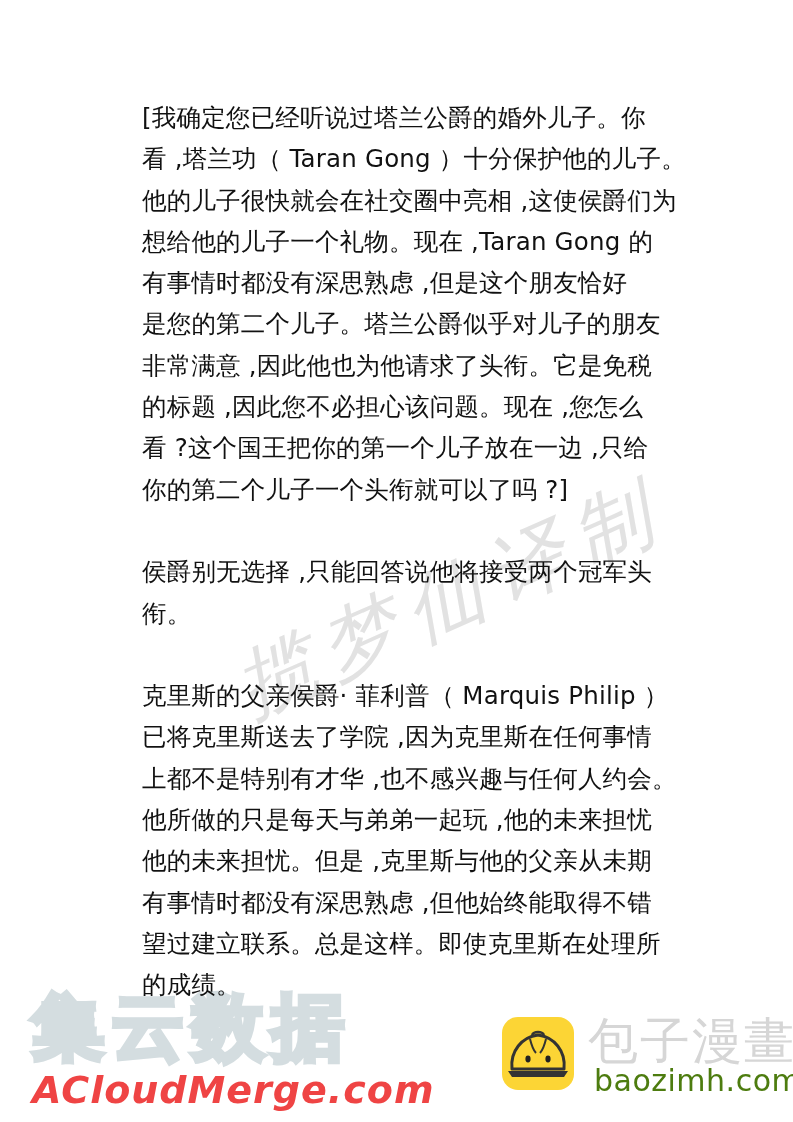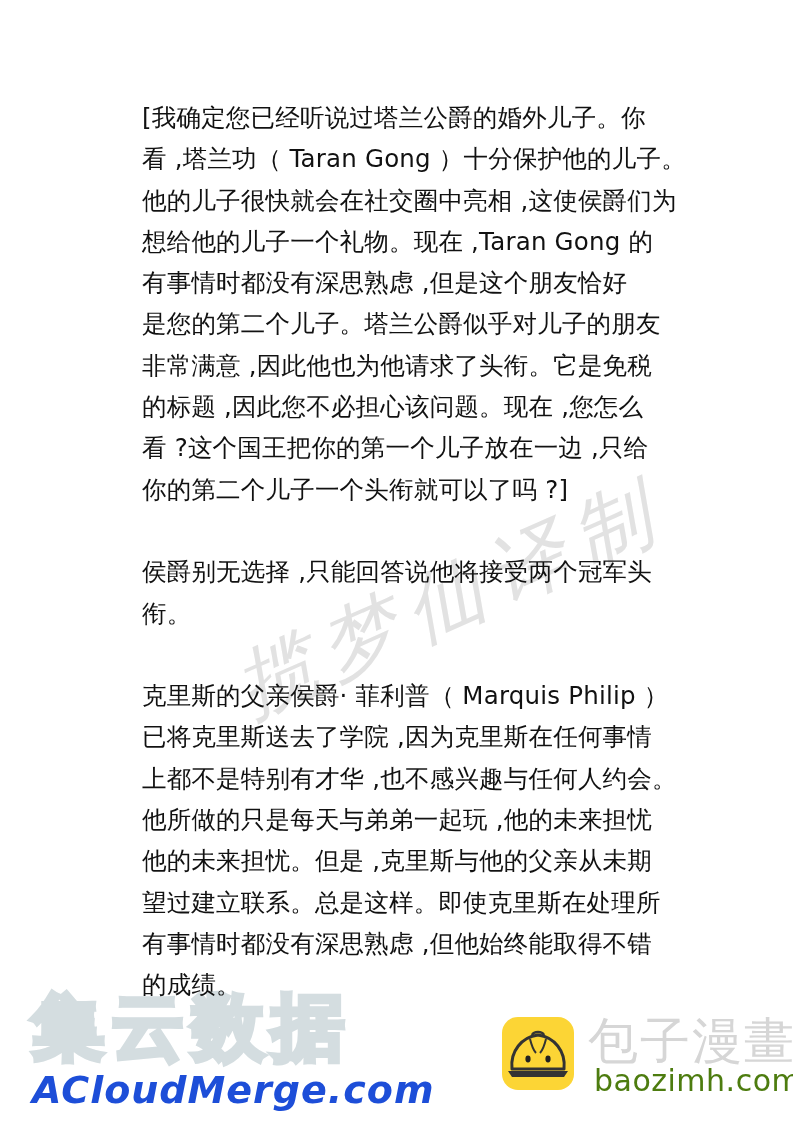--- a/index.html
+++ b/index.html
@@ -83,21 +83,21 @@
       white-space: nowrap;
       line-height: 92px;
     }
     .wm-acloud .en {
       position: absolute;
       left: 8px;
       top: 93px;
       font-size: 38px;
       font-weight: bold;
       font-style: italic;
-      color: #1d4ed8;
+      color: #ef4444;
       white-space: nowrap;
       letter-spacing: 1px;
       font-family: "DejaVu Sans", sans-serif;
     }
     
     .brand {
       position: absolute;
       left: 478px;
       top: 1014px;
       width: 300px;
@@ -165,22 +165,22 @@
       <div class="line">衔。</div>
     </div>
     <div class="para-gap"></div>
 
     <div>
       <div class="line">克里斯的父亲侯爵·  菲利普（ Marquis  Philip ）</div>
       <div class="line">已将克里斯送去了学院 ,因为克里斯在任何事情</div>
       <div class="line">上都不是特别有才华 ,也不感兴趣与任何人约会。</div>
       <div class="line">他所做的只是每天与弟弟一起玩 ,他的未来担忧</div>
       <div class="line">他的未来担忧。但是 ,克里斯与他的父亲从未期</div>
+      <div class="line">有事情时都没有深思熟虑 ,但他始终能取得不错</div>
       <div class="line">望过建立联系。总是这样。即使克里斯在处理所</div>
-      <div class="line">有事情时都没有深思熟虑 ,但他始终能取得不错</div>
       <div class="line">的成绩。</div>
     </div>
   </div>
 
   <div class="wm-translator">
     <span>揽梦仙译制</span>
   </div>
 
   <div class="wm-acloud">
     <div class="cn">集云数据</div>

